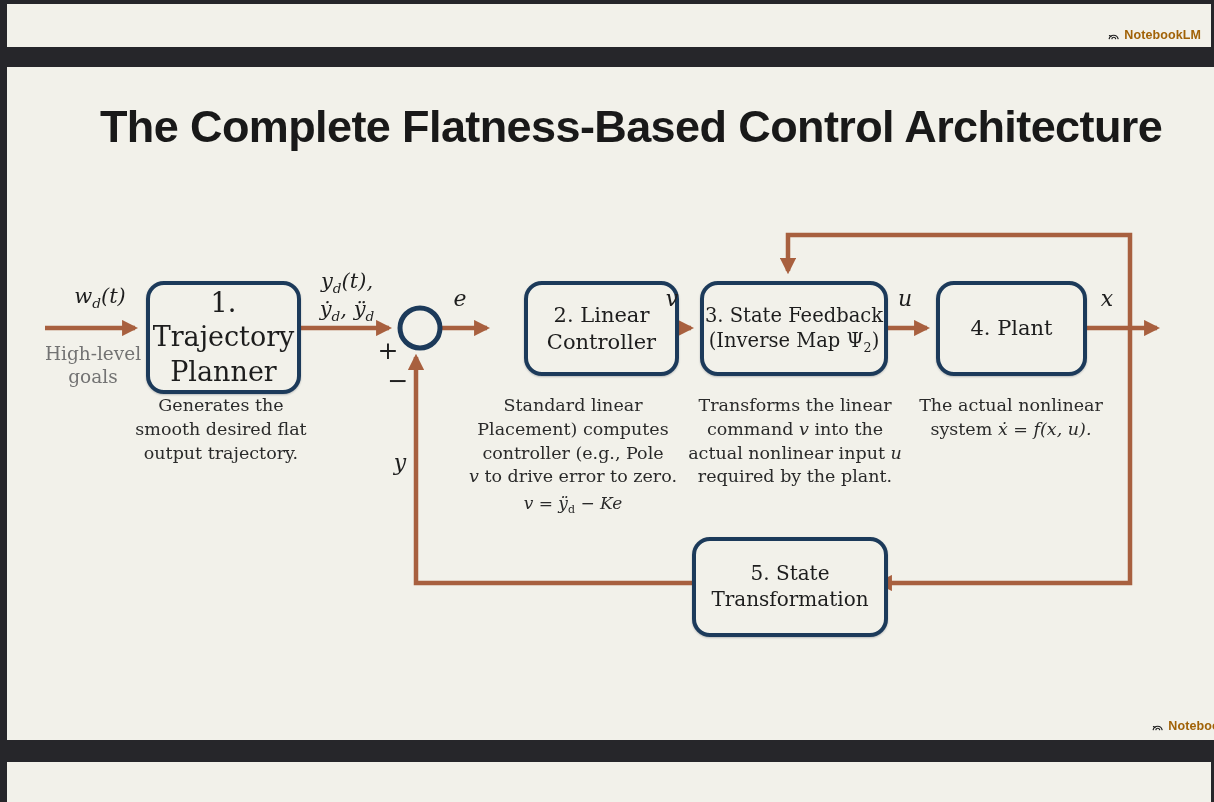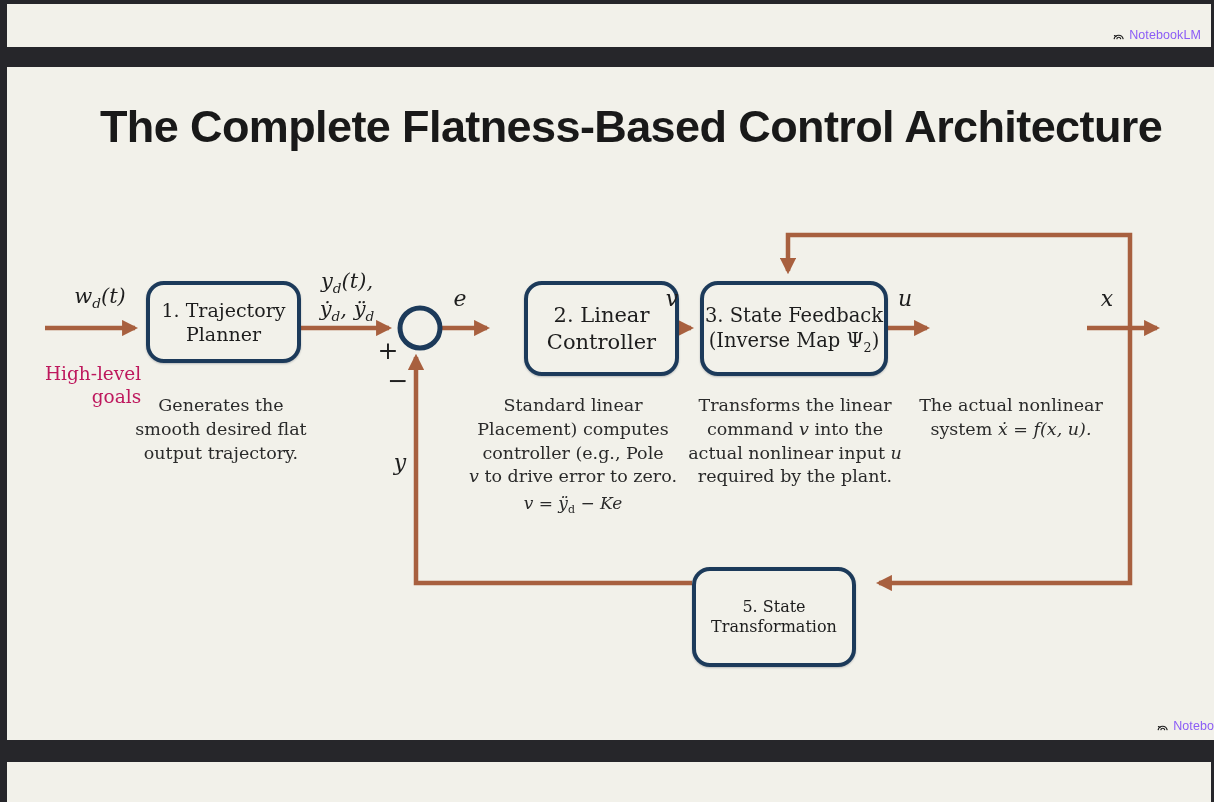--- a/index.html
+++ b/index.html
@@ -8,57 +8,57 @@
     background:#26262a; overflow:hidden;
     font-family:"DejaVu Serif","Liberation Serif",serif;
   }
   .sheet { position:absolute; left:7px; width:1204px; background:#f2f1ea; }
   .frag-top { top:4px; height:43px; }
   .frag-bottom { top:762px; height:40px; }
   .main-slide { top:67px; height:673px;padding-left:44px; }
 
   .watermark {
     position:absolute; display:flex; align-items:center; gap:4px;
-    font-family:"Liberation Sans",sans-serif; font-size:12.5px; font-weight:400;
-    color:#8b5cf6; letter-spacing:0.1px;
+    font-family:"Liberation Sans",sans-serif; font-size:12.5px; font-weight:700;
+    color:#a16207; letter-spacing:0.1px;
   }
   .wm-top { right:10px; bottom:5px; }
   .wm-main { right:10px; bottom:7px; }
 
   .title {
     position:absolute; top:34px; left:0; right:0; text-align:center;
     font-family:"Liberation Sans",sans-serif; font-weight:800; font-size:45px;
     letter-spacing:-0.6px; color:#191919;
   }
 
   .block {
     position:absolute; box-sizing:border-box;
     border:4px solid #1c3a5a; border-radius:18px; background:#f2f1ea;
     display:flex; flex-direction:column; align-items:center; justify-content:center;
     text-align:center; color:#1d1d1d; line-height:1.28;
     box-shadow:0 1px 2px rgba(20,30,50,0.25);
   }
-  .b1 { left:139px; top:214px; width:155px; height:82px; font-size:19px; }
+  .b1 { left:139px; top:214px; width:155px; height:113px; font-size:27px; }
   .b2 { left:489px; top:214px; width:155px; height:95px; font-size:21px;margin-left:28px; }
   .b3 { left:693px; top:214px; width:188px; height:95px; font-size:19.5px; }
   .b4 { left:929px; top:214px; width:151px; height:95px; font-size:21px; }
-  .b5 { left:685px; top:470px; width:164px; height:100px; font-size:16px;margin-top:30px; }
+  .b5 { left:685px; top:470px; width:196px; height:100px; font-size:20px; }
 
   .sig {
     position:absolute; font-style:italic; font-size:22px; color:#1e1e1e;
     transform:translate(-50%,-50%); white-space:nowrap;
   }
   .op { position:absolute; font-size:25px; color:#202020; transform:translate(-50%,-50%); font-style:normal; }
   .mathlabel {
     position:absolute; font-style:italic; font-size:21px; color:#1e1e1e;
     text-align:center; transform:translateX(-50%); line-height:1.35; white-space:nowrap;
   }
   .caption {
-    position:absolute; font-size:18.5px; color:#be185d; text-align:right;
-    transform:translateX(-50%); line-height:1.22; white-space:nowrap;margin-top:20px;
+    position:absolute; font-size:18.5px; color:#737373; text-align:center;
+    transform:translateX(-50%); line-height:1.22; white-space:nowrap;
   }
   .desc {
     position:absolute; text-align:center; font-size:17.5px; color:#2a2a2a;
     line-height:1.36; transform:translateX(-50%);
   }
   .desc .formula { font-size:17px; margin-top:3px; }
   sub { font-size:65%; line-height:0; }
   i { font-style:italic; }
 
   svg.overlay { position:absolute; left:0; top:0; pointer-events:none; }
@@ -108,20 +108,23 @@
       <span>1. Trajectory</span>
       <span>Planner</span>
     </div>
     <div class="block b2">
       <span>2. Linear</span>
       <span>Controller</span>
     </div>
     <div class="block b3">
       <span>3. State Feedback</span>
       <span><span>(Inverse Map </span><span>Ψ</span><sub>2</sub><span>)</span></span>
+    </div>
+    <div class="block b4">
+      <span>4. Plant</span>
     </div>
     <div class="block b5">
       <span>5. State</span>
       <span>Transformation</span>
     </div>
 
     <div class="mathlabel" style="left:93px; top:215px;"><i>w</i><sub>d</sub><i>(t)</i></div>
 
     <div class="caption" style="left:86px; top:276px;">
       <div>High-level</div>

